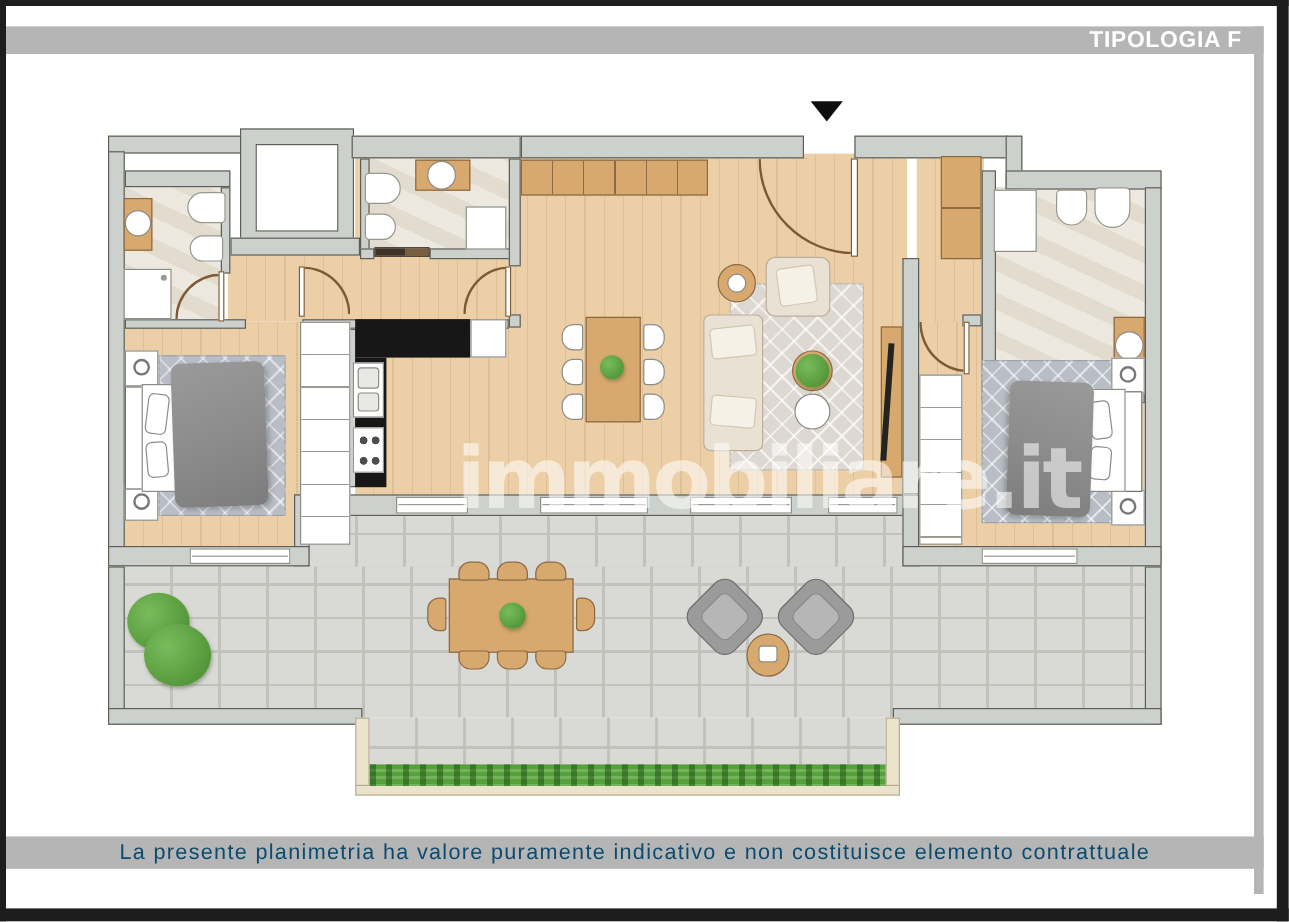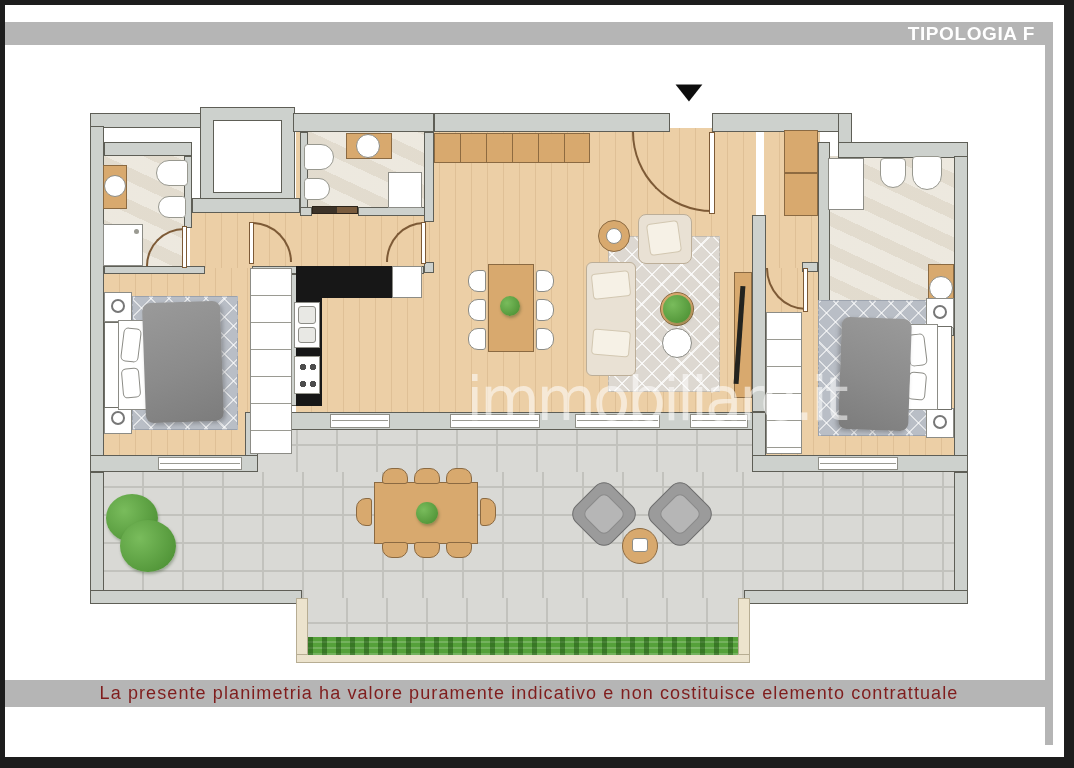--- a/index.html
+++ b/index.html
@@ -4,22 +4,22 @@
 <style>
   html,body{margin:0;padding:0}
   body{width:1074px;height:768px;position:relative;background:#fff;
        font-family:"Liberation Sans",sans-serif;overflow:hidden}
   .abs{position:absolute;box-sizing:border-box}
   
   .frame{background:var(--frame_black)}
   .bar{position:absolute;left:5px;width:1048px;background:var(--bar_gray);color:#fff;box-sizing:border-box}
   .bar.top{top:22px;height:23px;text-align:right;font-weight:bold;font-size:19px;line-height:23px;
            padding-right:18px;letter-spacing:.6px}
-  .bar.bottom{top:680px;height:27px;text-align:center;font-size:18px;line-height:27px;
-              letter-spacing:1.1px;color:#7f1d1d}
+  .bar.bottom{top:697px;height:27px;text-align:center;font-size:18px;line-height:27px;
+              letter-spacing:1.1px;color:#0c4a6e}
   .bar.right{left:1045px;top:22px;width:8px;height:723px}
   
   .wall{background:var(--wall_fill);border:1px solid var(--wall_line)}
   .wood{background:repeating-linear-gradient(90deg,var(--wood) 0 15px,var(--wood_dark) 15px 16px)}
   .stone{background-color:var(--stone);
          background-image:repeating-linear-gradient(25deg,rgba(185,170,145,.16) 0 13px,rgba(255,255,255,.14) 13px 29px)}
   .paver{background-color:var(--paver);
          background-image:repeating-linear-gradient(0deg,transparent 0 26px,var(--paver_line) 26px 28px),
                           repeating-linear-gradient(90deg,transparent 0 38px,var(--paver_line) 38px 40px)}
   .whitebox{background:#fff;border:1px solid #8c8c86}
@@ -53,22 +53,22 @@
   .plant{background:radial-gradient(circle at 35% 35%,#79bc5c,var(--plant_green));border-radius:50%;
          box-shadow:1px 2px 3px rgba(40,70,30,.35)}
   .lounge{background:var(--chair_gray);border:1px solid #6e6e6e;border-radius:12px}
   .lounge .pad{position:absolute;left:9px;top:9px;right:9px;bottom:9px;background:#b6b6b6;
                border:1px solid #8a8a8a;border-radius:7px}
   .stove{background:#fff;border:1px solid #98988f;
          background-image:radial-gradient(circle at 8px 10px,#4d4d4d 3px,transparent 3.5px),
                           radial-gradient(circle at 18px 10px,#4d4d4d 3px,transparent 3.5px),
                           radial-gradient(circle at 8px 27px,#4d4d4d 3px,transparent 3.5px),
                           radial-gradient(circle at 18px 27px,#4d4d4d 3px,transparent 3.5px)}
-  .watermark{position:absolute;left:266px;top:344px;width:780px;height:110px;z-index:40;
-             font-family:"DejaVu Sans",sans-serif;font-weight:normal;font-size:61px;line-height:110px;
+  .watermark{position:absolute;left:250px;top:344px;width:780px;height:110px;z-index:40;
+             font-family:"DejaVu Sans",sans-serif;font-weight:bold;font-size:71px;line-height:110px;
              color:rgba(255,255,255,.55);letter-spacing:-3px;text-align:center;pointer-events:none}
   .arrow{font-size:34px;line-height:26px;color:#0d0d0d;text-align:center;transform:scale(1.35,.85)}
 </style>
 </head>
 <body>
 
 <div class="abs wood" style="left:296px;top:128px;width:460px;height:288px"></div>
 <div class="abs wood" style="left:190px;top:211px;width:244px;height:57px"></div>
 <div class="abs wood" style="left:764px;top:128px;width:56px;height:142px"></div>
 <div class="abs wood" style="left:104px;top:268px;width:188px;height:192px"></div>

